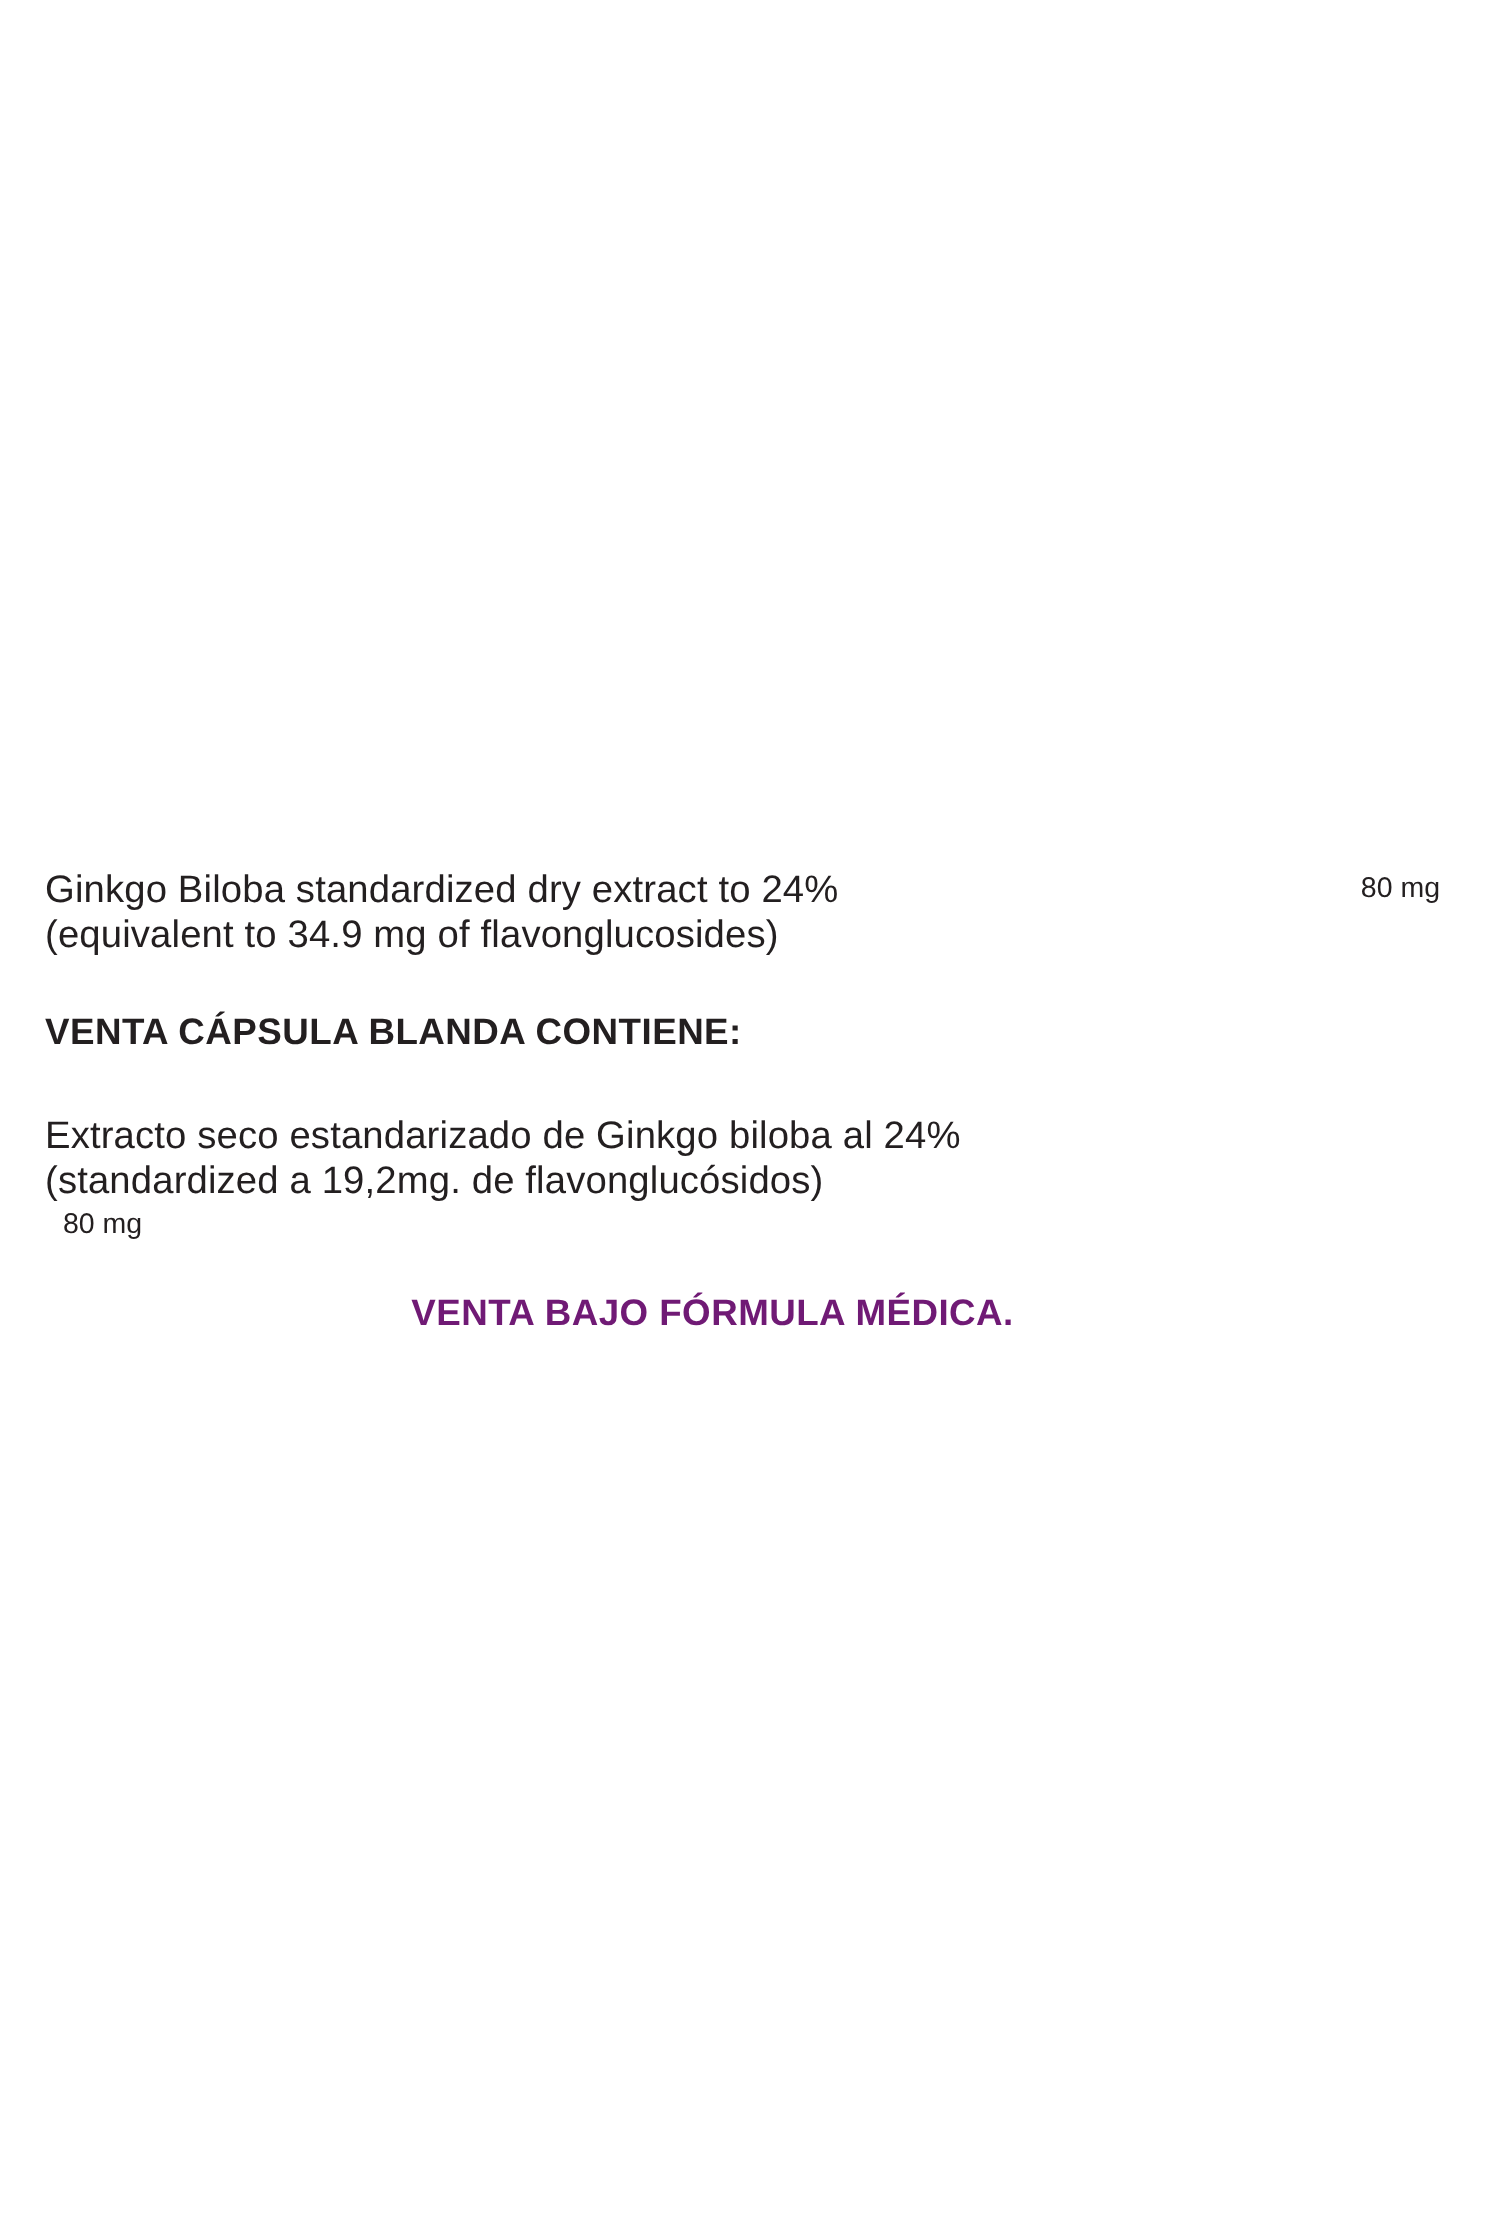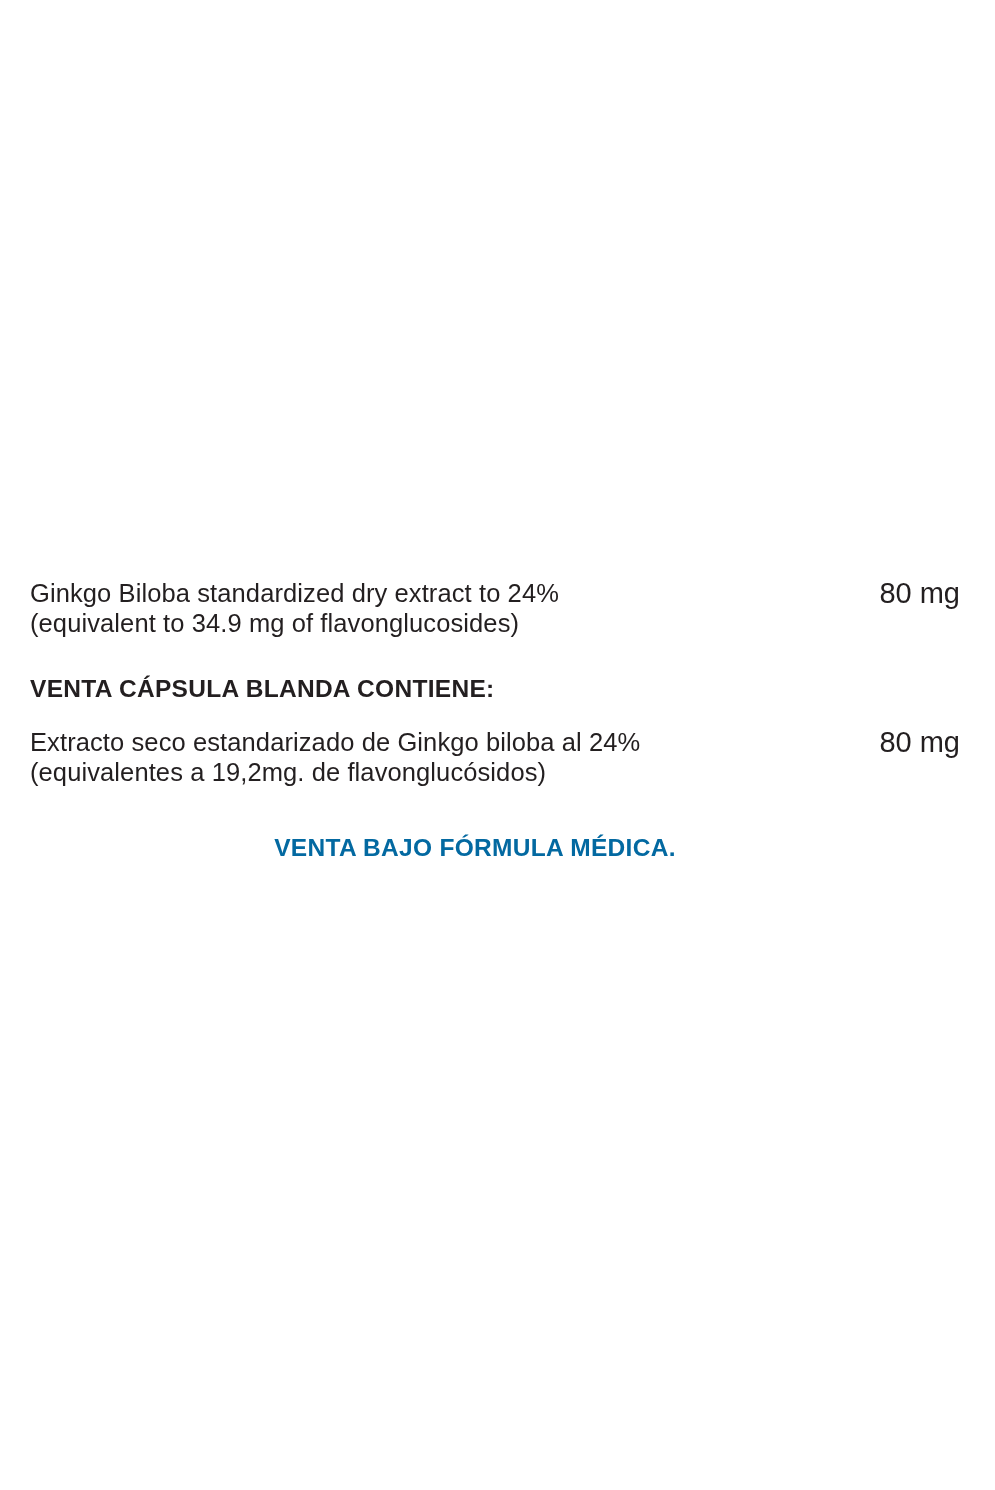--- a/index.html
+++ b/index.html
@@ -46,50 +46,51 @@
     letter-spacing: 0.1px;
     color: #231f20;
     max-width: 790px;
   }
 
   .ingredient-text .line2 {
     display: block;
   }
 
   .ingredient-amount {
-    font-size: 29px;
+    font-size: 19px;
     line-height: 30px;
     font-weight: 400;
     color: #231f20;
     white-space: nowrap;
     padding-left: 12px;
     padding-top: 0px;
   }
 
   .section-heading {
     font-size: 24.5px;
     line-height: 30px;
     font-weight: 700;
     letter-spacing: 0.3px;
     color: #231f20;
     margin-top: 36px;
   }
 
   .es-row {
-    margin-top: 23px;
+    margin-top: 38px;
+    flex-direction: column;
   }
 
   .rx-note {
     font-size: 24.5px;
     line-height: 30px;
     font-weight: 700;
     letter-spacing: 0.3px;
-    color: #0369a1;
+    color: #701a75;
     text-align: center;
-    margin-top: 46px;
+    margin-top: 29px;
     padding-right: 40px;
   }
 </style>
 </head>
 <body>
 
 <div class="label-panel">
 
   <div class="content-block">
 
@@ -99,21 +100,21 @@
         <span class="line2">(equivalent to 34.9 mg of flavonglucosides)</span>
       </div>
       <div class="ingredient-amount">80 mg</div>
     </div>
 
     <div class="section-heading">VENTA CÁPSULA BLANDA CONTIENE:</div>
 
     <div class="ingredient-row es-row">
       <div class="ingredient-text">
         <span>Extracto seco estandarizado de Ginkgo biloba al 24%</span>
-        <span class="line2">(equivalentes a 19,2mg. de flavonglucósidos)</span>
+        <span class="line2">(standardized a 19,2mg. de flavonglucósidos)</span>
       </div>
       <div class="ingredient-amount">80 mg</div>
     </div>
 
     <div class="rx-note">VENTA BAJO FÓRMULA MÉDICA.</div>
 
   </div>
 
 </div>
 

